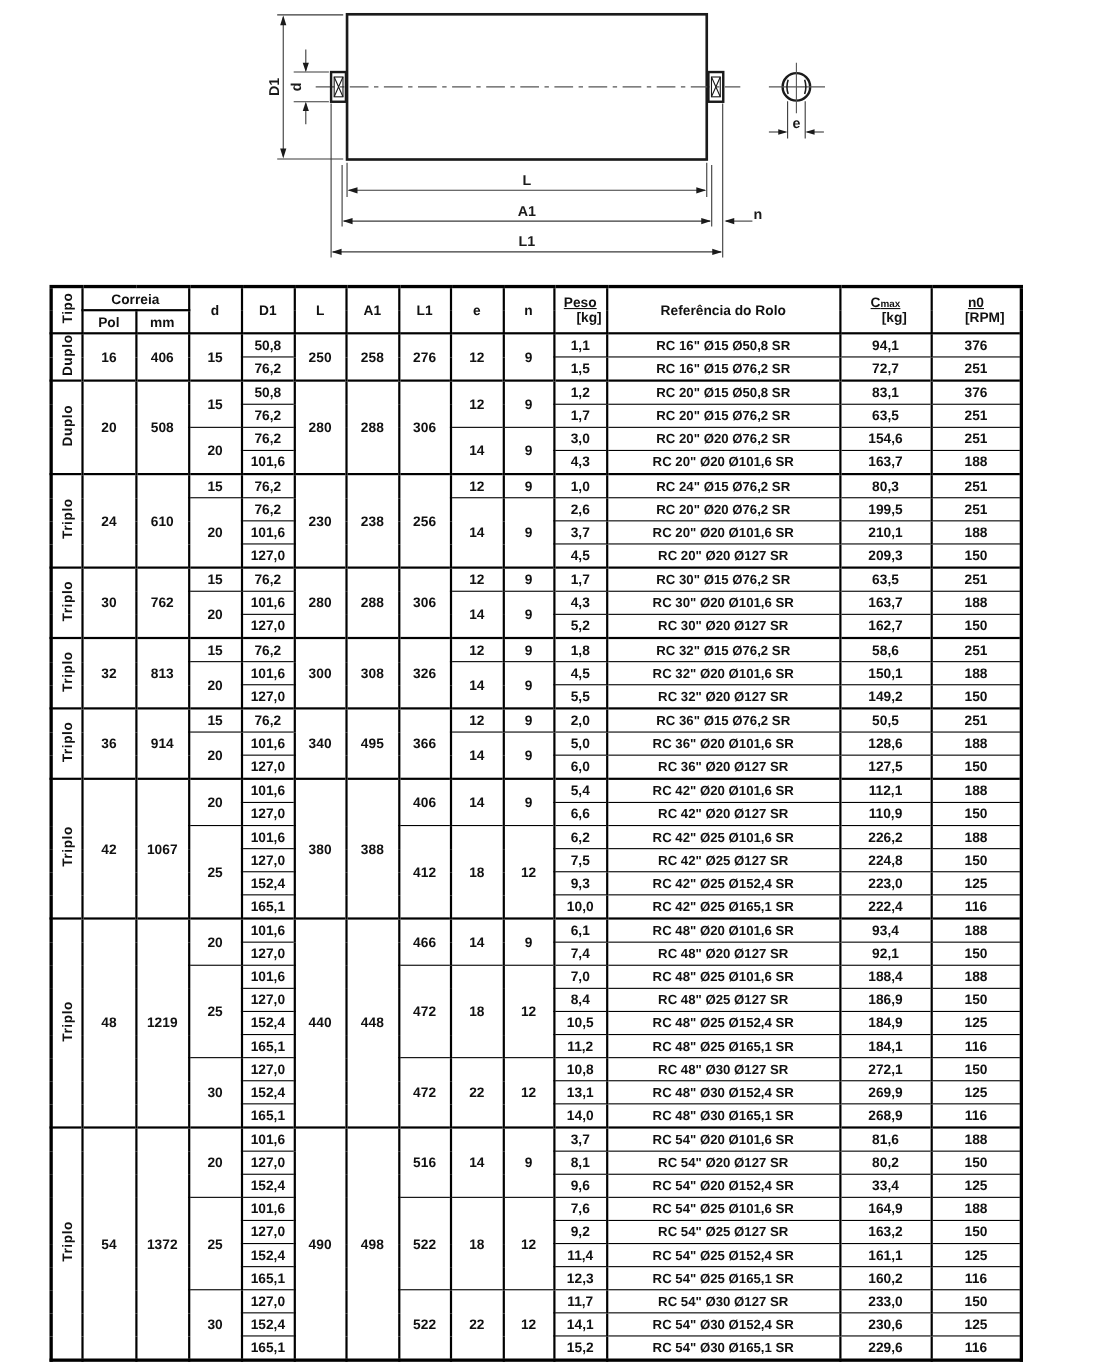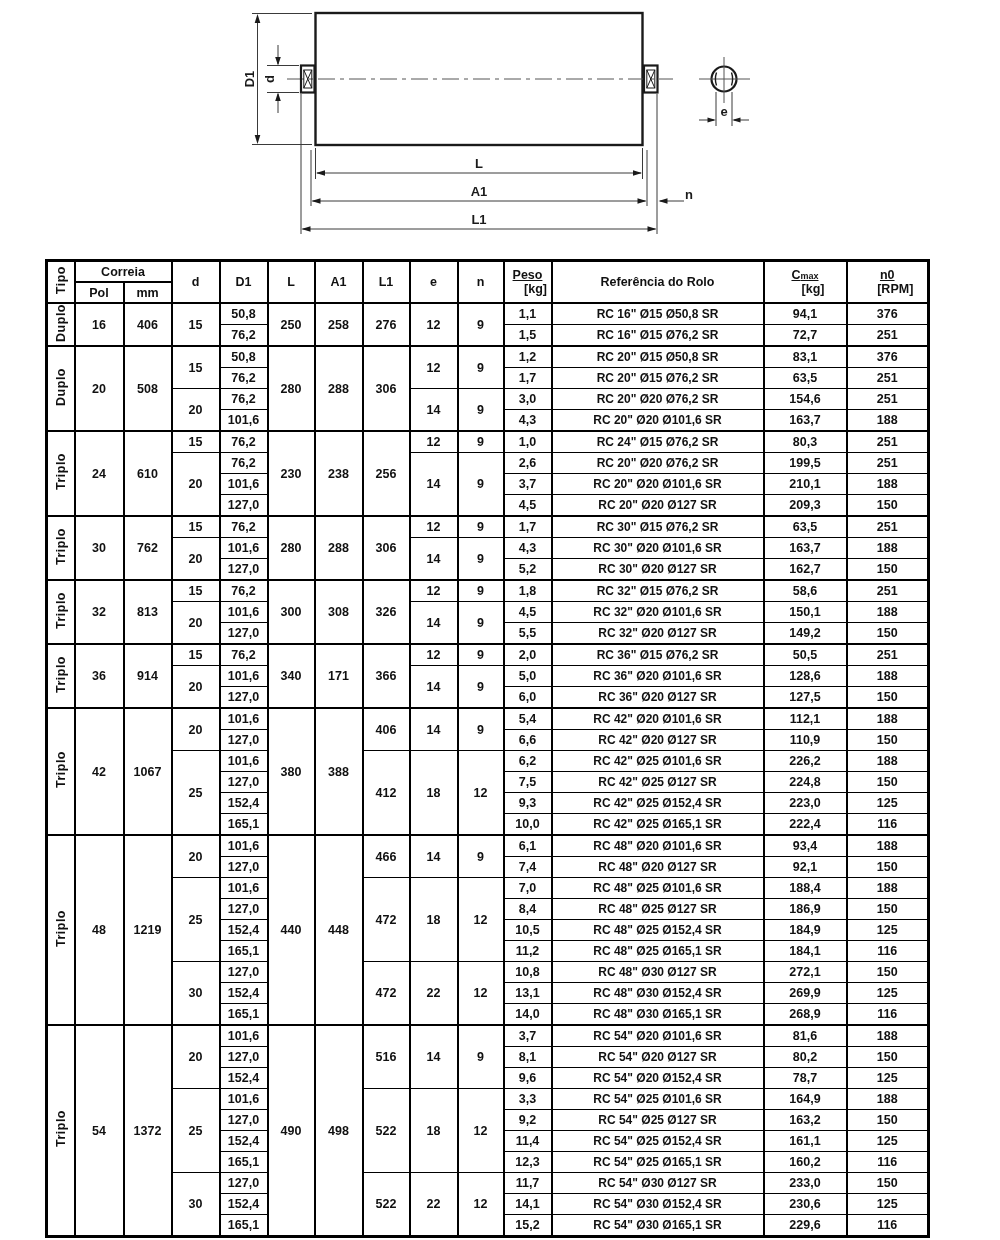--- a/index.html
+++ b/index.html
@@ -341,21 +341,21 @@
           <td>149,2</td>
           <td>150</td>
         </tr>
         <tr class="sec-start">
           <td rowspan="3" class="vert-cell"><span class="vtext">Triplo</span></td>
           <td rowspan="3">36</td>
           <td rowspan="3">914</td>
           <td>15</td>
           <td>76,2</td>
           <td rowspan="3">340</td>
-          <td rowspan="3">171</td>
+          <td rowspan="3">495</td>
           <td rowspan="3">366</td>
           <td>12</td>
           <td>9</td>
           <td>2,0</td>
           <td class="ref">RC 36" Ø15 Ø76,2 SR</td>
           <td>50,5</td>
           <td>251</td>
         </tr>
         <tr>
           <td rowspan="2">20</td>
@@ -529,30 +529,30 @@
           <td>127,0</td>
           <td>8,1</td>
           <td class="ref">RC 54" Ø20 Ø127 SR</td>
           <td>80,2</td>
           <td>150</td>
         </tr>
         <tr>
           <td>152,4</td>
           <td>9,6</td>
           <td class="ref">RC 54" Ø20 Ø152,4 SR</td>
-          <td>78,7</td>
+          <td>33,4</td>
           <td>125</td>
         </tr>
         <tr>
           <td rowspan="4">25</td>
           <td>101,6</td>
           <td rowspan="4">522</td>
           <td rowspan="4">18</td>
           <td rowspan="4">12</td>
-          <td>3,3</td>
+          <td>7,6</td>
           <td class="ref">RC 54" Ø25 Ø101,6 SR</td>
           <td>164,9</td>
           <td>188</td>
         </tr>
         <tr>
           <td>127,0</td>
           <td>9,2</td>
           <td class="ref">RC 54" Ø25 Ø127 SR</td>
           <td>163,2</td>
           <td>150</td>

